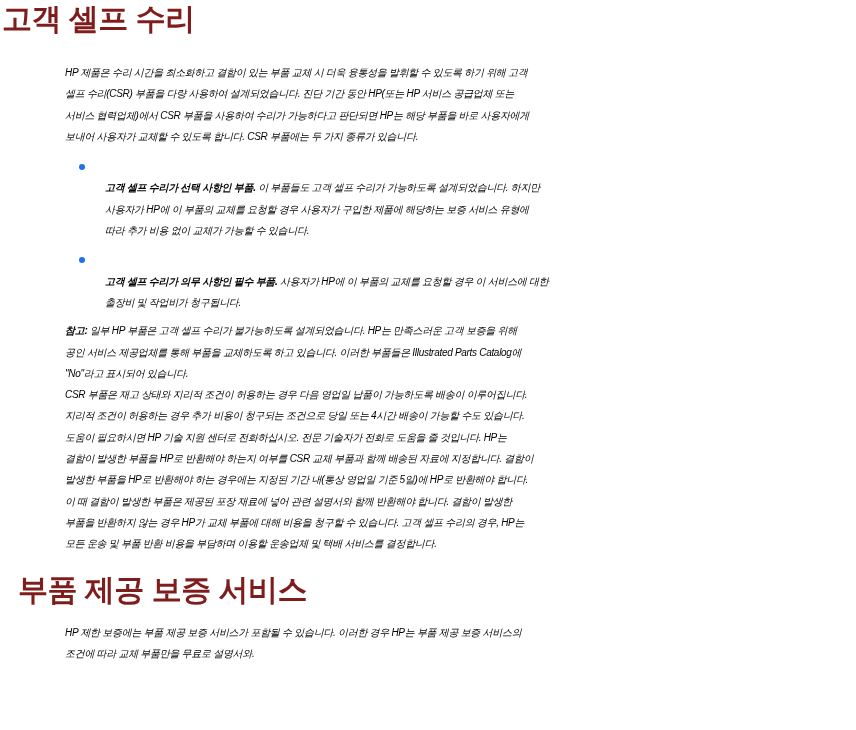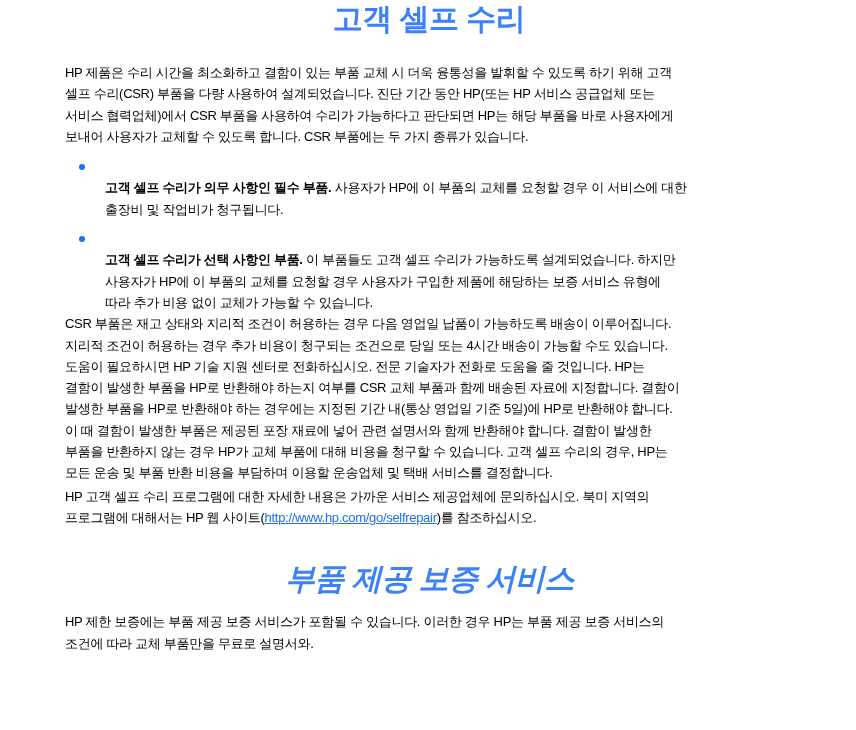--- a/index.html
+++ b/index.html
@@ -16,34 +16,34 @@
   }
   .page {
     position: relative;
     width: 856px;
     height: 730px;
     background: #ffffff;
   }
   .section-heading {
     margin: 0;
     padding: 2px 0 0 2px;
-    color: #3b82f6;
+    color: #7f1d1d;
     font-size: 30px;
     line-height: 33px;
     font-weight: bold;
     letter-spacing: -0.5px;
     white-space: pre;
-    text-align: center;
   }
   .content {
     margin-left: 65px;
     width: 791px;
-    font-size: 13px;
+    font-size: 10px;
     line-height: 21.3px;
     letter-spacing: -0.3px;
+    font-style: italic;
   }
   .para {
     margin: 0;
     white-space: pre-line;
   }
   .intro-para   { margin-top: 27px; }
   .bullet-list {
     list-style: none;
     margin: 9px 0 0 0;
     padding: 0;
@@ -60,21 +60,21 @@
     top: 8px;
     width: 6px;
     height: 6px;
     border-radius: 50%;
     background: #1f6ff0;
   }
   .bold-lead { font-weight: bold; }
   .note-para     { margin-top: 7px; }
   .shipping-para { margin-top: 0; }
   .moreinfo-para { margin-top: 2px; }
-  .h2-heading    { margin-top: 32px; padding-left: 3px; font-style: italic; }
+  .h2-heading    { margin-top: 16px; padding-left: 18px; }
   .warranty-para1 { margin-top: 16px; }
   a.doc-link {
     color: #1f6ff0;
     text-decoration: underline;
     cursor: pointer;
   }
 </style>
 </head>
 <body>
 
@@ -84,42 +84,43 @@
 
   <div class="content">
 
     <p class="para intro-para">HP 제품은 수리 시간을 최소화하고 결함이 있는 부품 교체 시 더욱 융통성을 발휘할 수 있도록 하기 위해 고객
 셀프 수리(CSR) 부품을 다량 사용하여 설계되었습니다. 진단 기간 동안 HP(또는 HP 서비스 공급업체 또는
 서비스 협력업체)에서 CSR 부품을 사용하여 수리가 가능하다고 판단되면 HP는 해당 부품을 바로 사용자에게
 보내어 사용자가 교체할 수 있도록 합니다. CSR 부품에는 두 가지 종류가 있습니다.</p>
 
     <ul class="bullet-list">
       <li class="bullet-item">
-        <span class="bullet-dot"></span><span class="bold-lead">고객 셀프 수리가 의무 사항인 필수 부품.</span><span> 사용자가 HP에 이 부품의 교체를 요청할 경우 이 서비스에 대한
-출장비 및 작업비가 청구됩니다.</span>
-      </li>
-      <li class="bullet-item">
         <span class="bullet-dot"></span><span class="bold-lead">고객 셀프 수리가 선택 사항인 부품.</span><span> 이 부품들도 고객 셀프 수리가 가능하도록 설계되었습니다. 하지만
 사용자가 HP에 이 부품의 교체를 요청할 경우 사용자가 구입한 제품에 해당하는 보증 서비스 유형에
 따라 추가 비용 없이 교체가 가능할 수 있습니다.</span>
       </li>
+      <li class="bullet-item">
+        <span class="bullet-dot"></span><span class="bold-lead">고객 셀프 수리가 의무 사항인 필수 부품.</span><span> 사용자가 HP에 이 부품의 교체를 요청할 경우 이 서비스에 대한
+출장비 및 작업비가 청구됩니다.</span>
+      </li>
     </ul>
 
+    <p class="para note-para"><span class="bold-lead">참고:</span><span> 일부 HP 부품은 고객 셀프 수리가 불가능하도록 설계되었습니다. HP는 만족스러운 고객 보증을 위해
+공인 서비스 제공업체를 통해 부품을 교체하도록 하고 있습니다. 이러한 부품들은 Illustrated Parts Catalog에
+"No"라고 표시되어 있습니다.</span></p>
 
     <p class="para shipping-para">CSR 부품은 재고 상태와 지리적 조건이 허용하는 경우 다음 영업일 납품이 가능하도록 배송이 이루어집니다.
 지리적 조건이 허용하는 경우 추가 비용이 청구되는 조건으로 당일 또는 4시간 배송이 가능할 수도 있습니다.
 도움이 필요하시면 HP 기술 지원 센터로 전화하십시오. 전문 기술자가 전화로 도움을 줄 것입니다. HP는
 결함이 발생한 부품을 HP로 반환해야 하는지 여부를 CSR 교체 부품과 함께 배송된 자료에 지정합니다. 결함이
 발생한 부품을 HP로 반환해야 하는 경우에는 지정된 기간 내(통상 영업일 기준 5일)에 HP로 반환해야 합니다.
 이 때 결함이 발생한 부품은 제공된 포장 재료에 넣어 관련 설명서와 함께 반환해야 합니다. 결함이 발생한
 부품을 반환하지 않는 경우 HP가 교체 부품에 대해 비용을 청구할 수 있습니다. 고객 셀프 수리의 경우, HP는
 모든 운송 및 부품 반환 비용을 부담하며 이용할 운송업체 및 택배 서비스를 결정합니다.</p>
 
-    <p class="para moreinfo-para"><span>HP 고객 셀프 수리 프로그램에 대한 자세한 내용은 가까운 서비스 제공업체에 문의하십시오. 북미 지역의
-프로그램에 대해서는 HP 웹 사이트(</span><a class="doc-link">http://www.hp.com/go/selfrepair</a><span>)를 참조하십시오.</span></p>
 
   </div>
 
   <h1 class="section-heading h2-heading">부품 제공 보증 서비스</h1>
 
   <div class="content">
 
     <p class="para warranty-para1">HP 제한 보증에는 부품 제공 보증 서비스가 포함될 수 있습니다. 이러한 경우 HP는 부품 제공 보증 서비스의
 조건에 따라 교체 부품만을 무료로 설명서와.</p>
 

